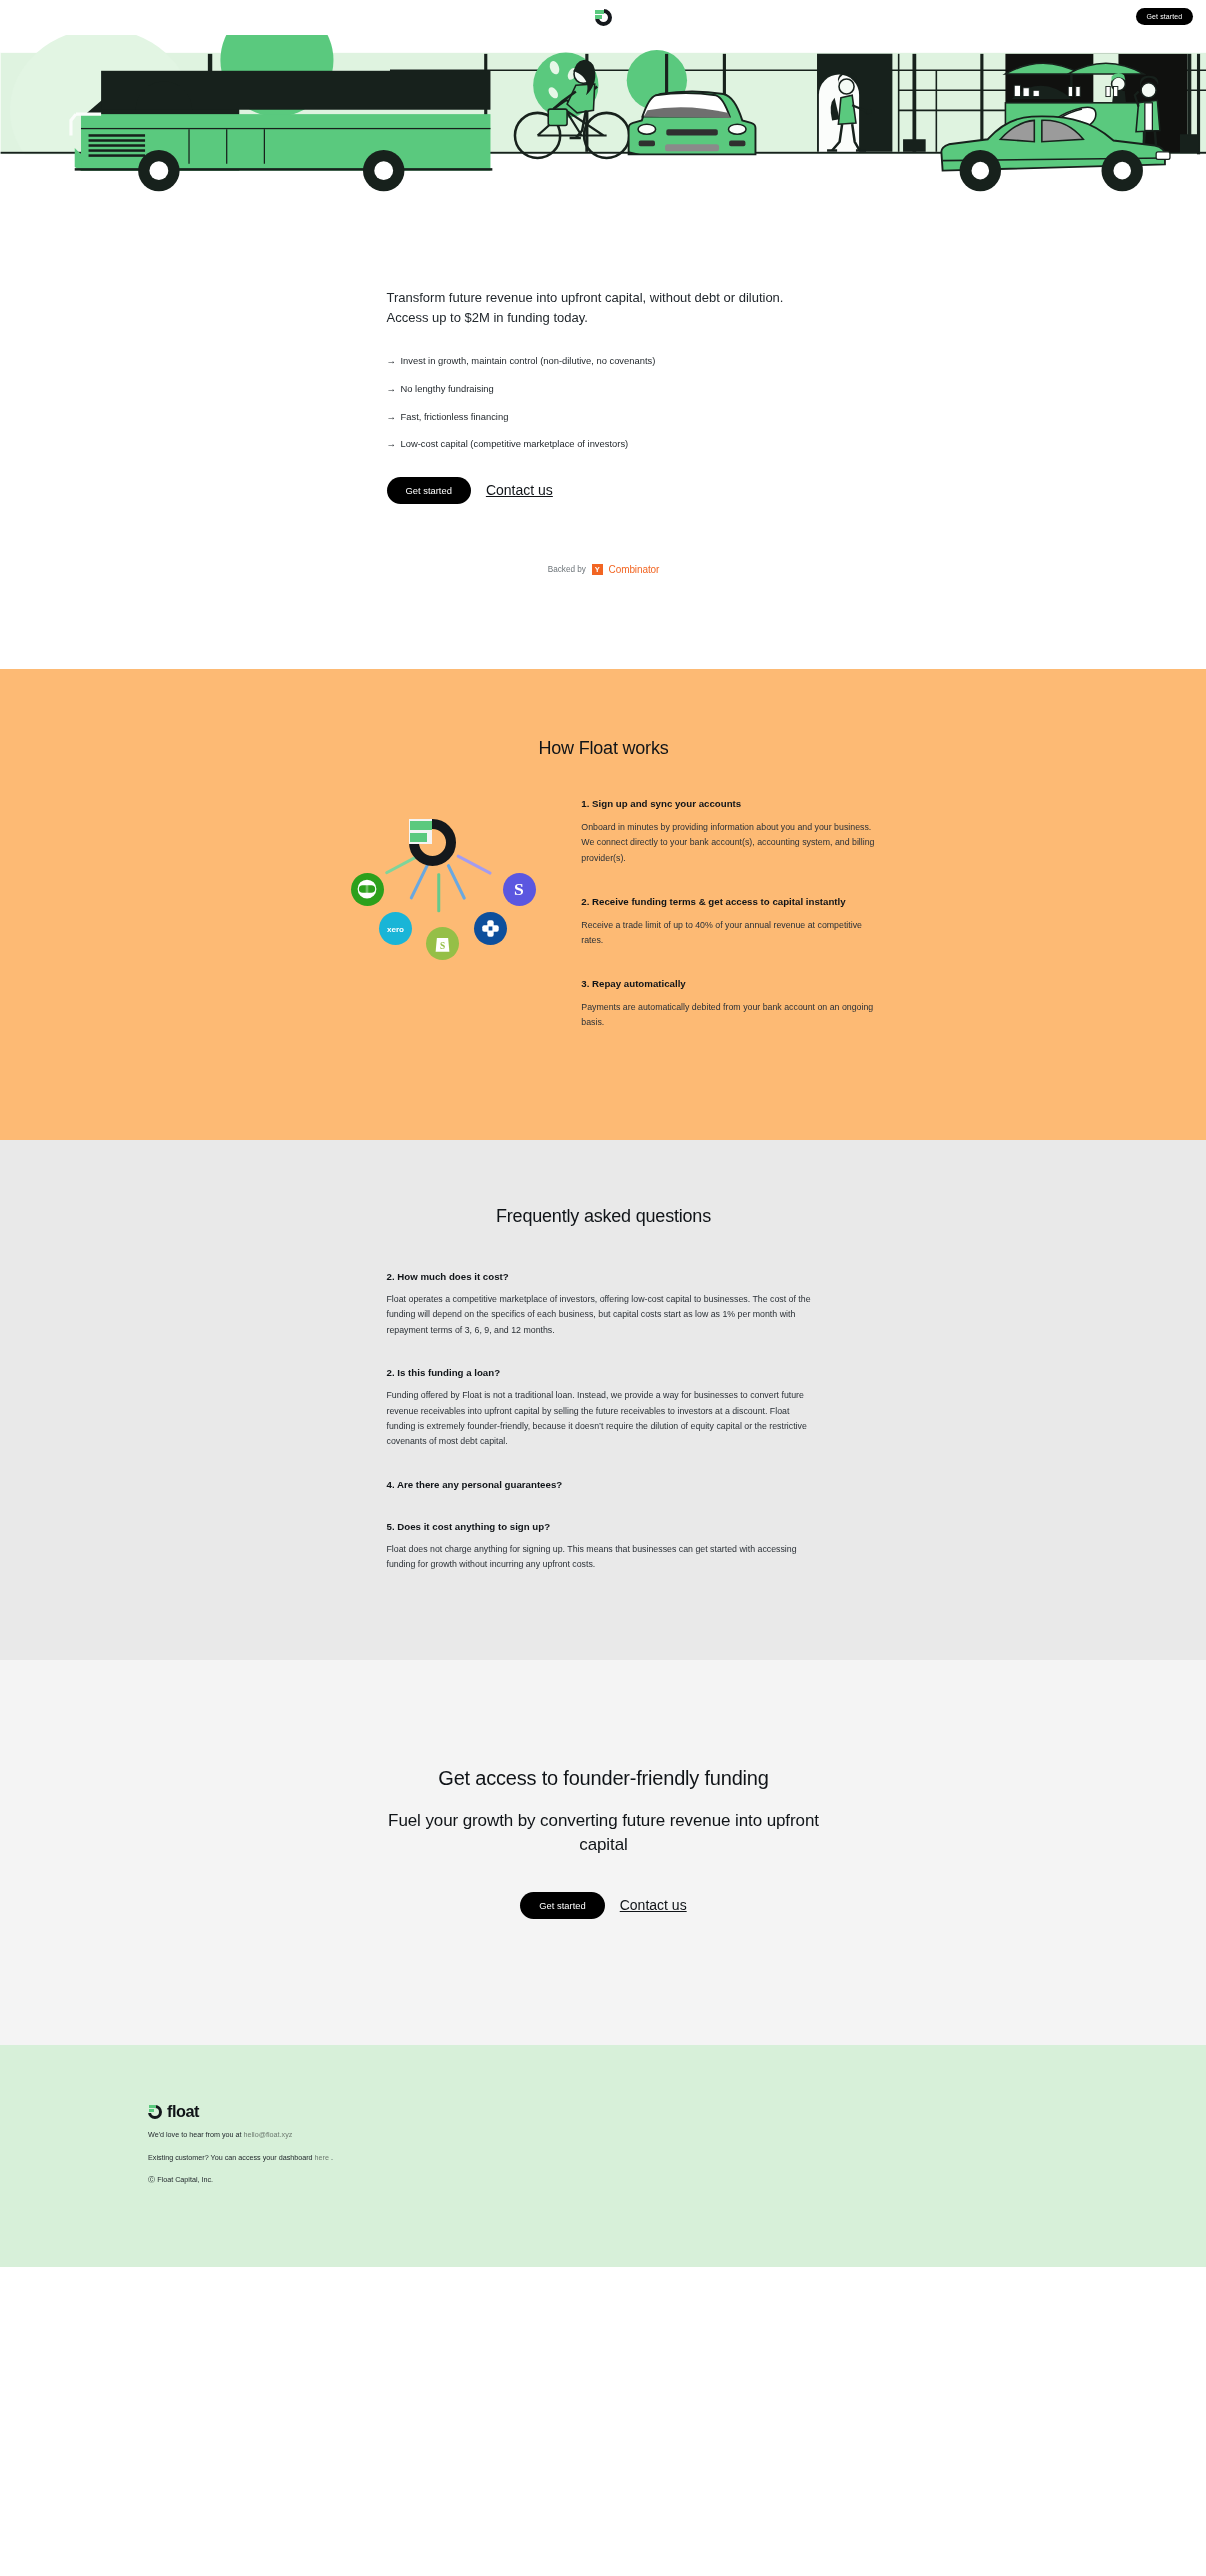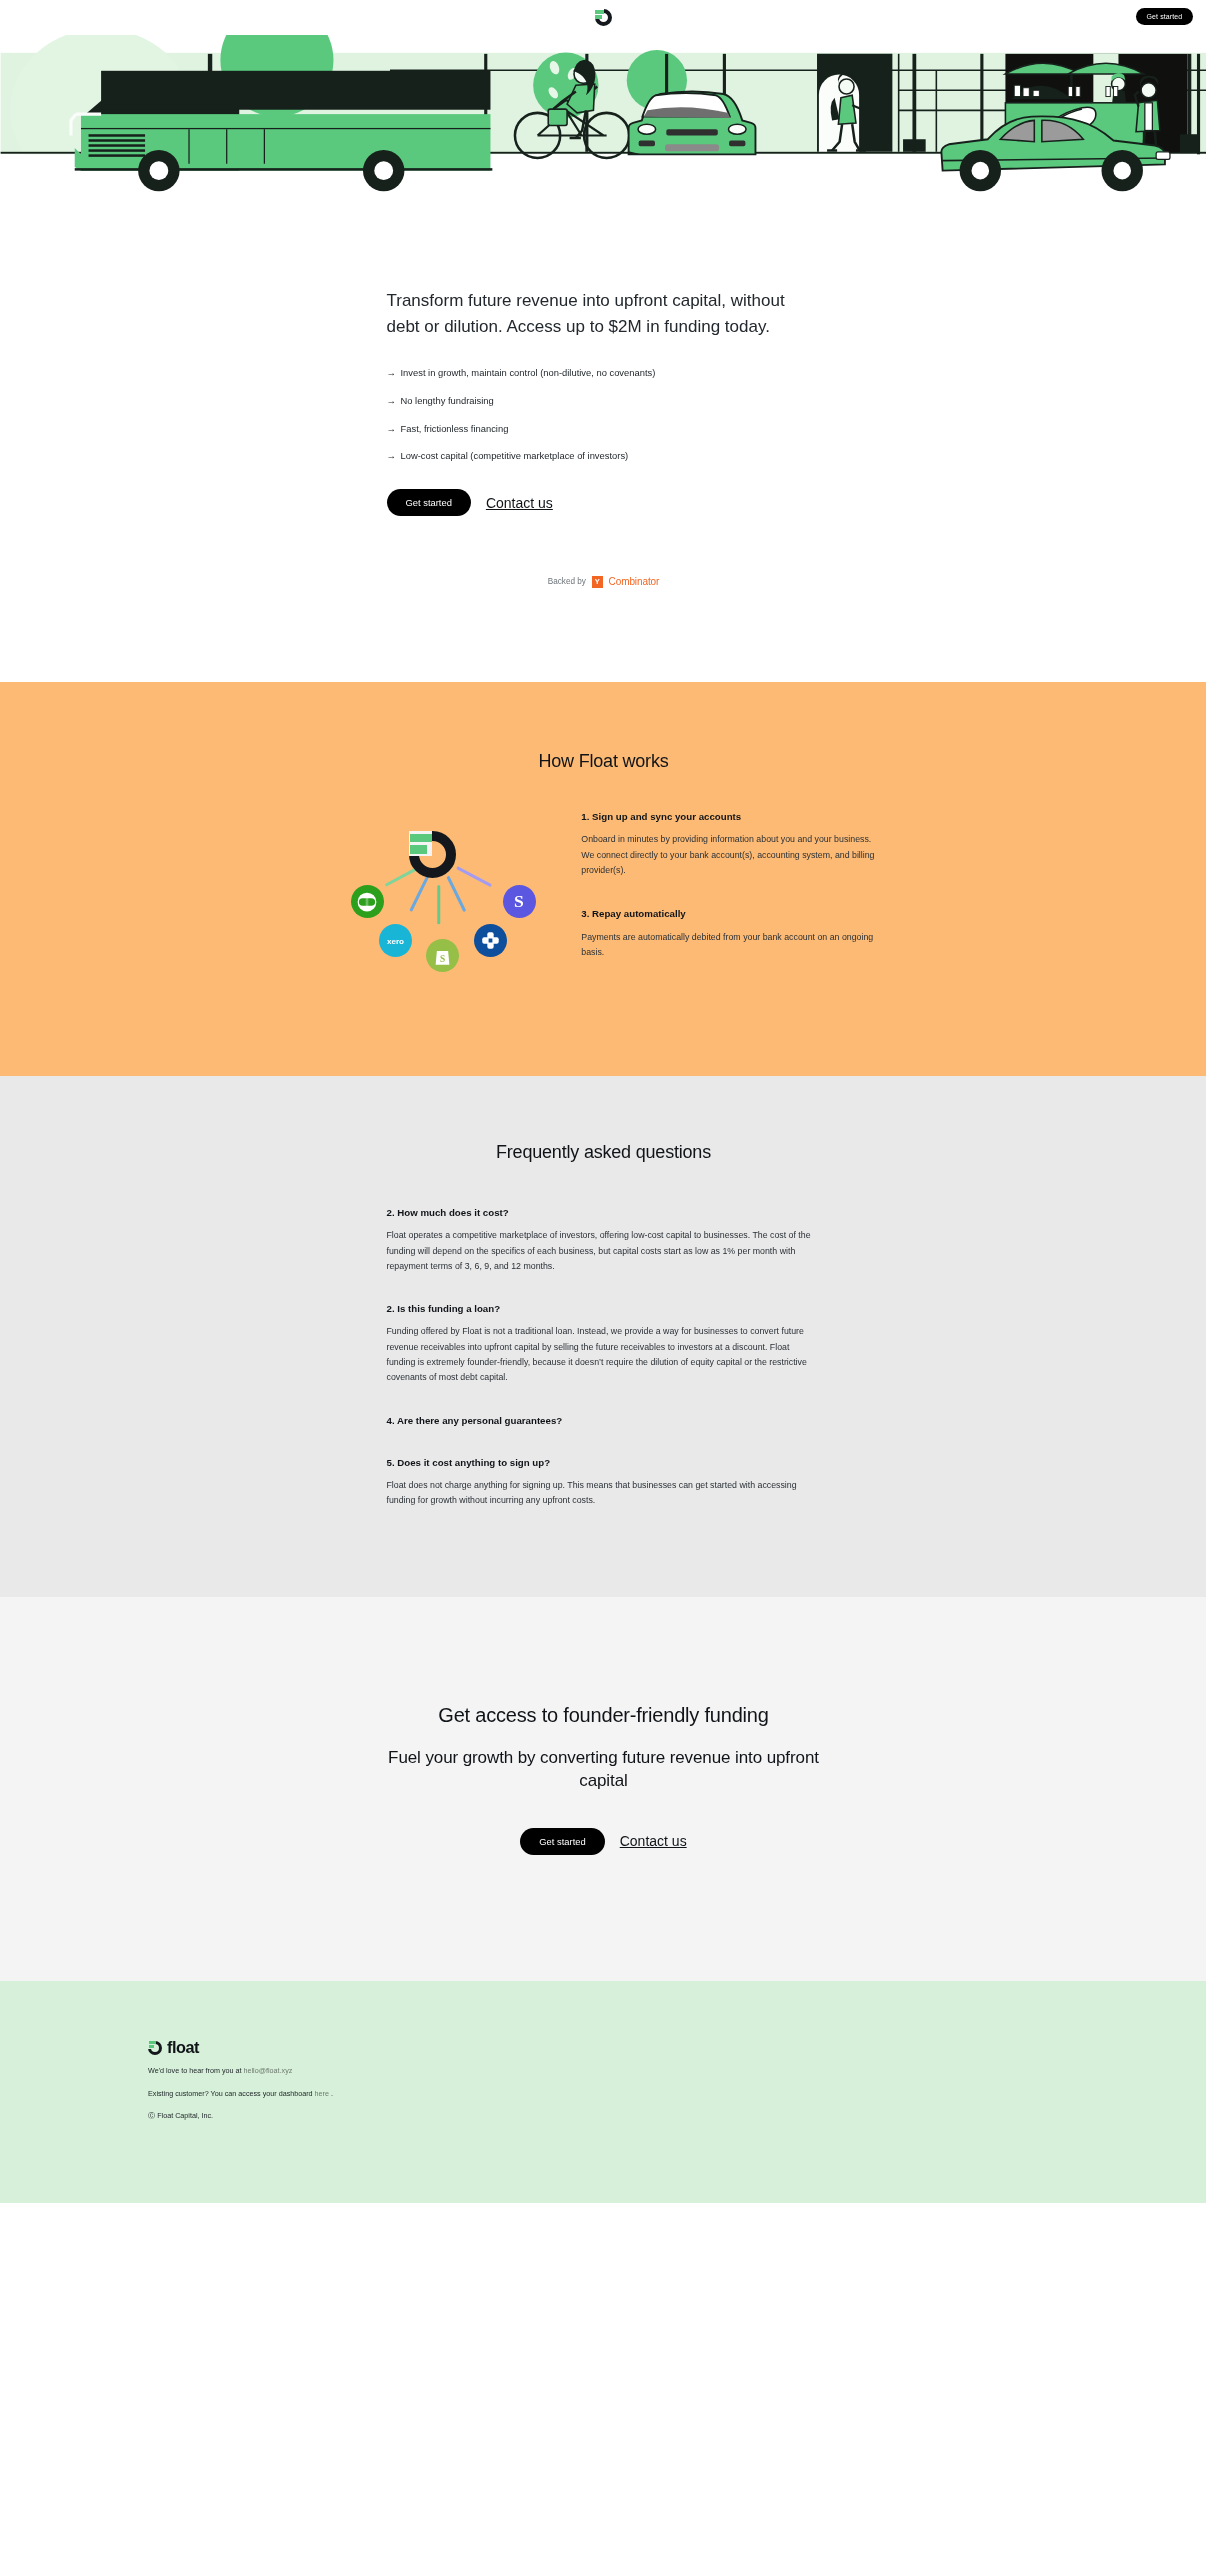--- a/index.html
+++ b/index.html
@@ -72,21 +72,21 @@
   h1.hero-title {
     font-size: 28px;
     line-height: 1.18;
     font-weight: 400;
     letter-spacing: -0.4px;
     color: #101418;
     max-width: 402px;
   }
   p.hero-sub {
     margin-top: 26.4px;
-    font-size: 17px;
+    font-size: 13px;
     line-height: 1.52;
     color: #22282d;
     max-width: 434px;
     font-weight: 400;
   }
   ul.hero-bullets { list-style: none; margin-top: 26.4px; }
   ul.hero-bullets li {
     display: flex;
     align-items: flex-start;
     font-size: 9.4px;
@@ -552,20 +552,24 @@
           </div>
         </div>
       </div>
 
       <div class="how-steps">
         <div class="step">
           <div class="step-title">1. Sign up and sync your accounts</div>
           <div class="step-body">Onboard in minutes by providing information about you and your business. We connect directly to your bank account(s), accounting system, and billing provider(s).</div>
         </div>
         <div class="step">
+          <div class="step-title">2. Receive funding terms &amp; get access to capital instantly</div>
+          <div class="step-body">Receive a trade limit of up to 40% of your annual revenue at competitive rates.</div>
+        </div>
+        <div class="step">
           <div class="step-title">3. Repay automatically</div>
           <div class="step-body">Payments are automatically debited from your bank account on an ongoing basis.</div>
         </div>
       </div>
     </div>
   </section>
 
   <section class="faq">
     <h2 class="section-title">Frequently asked questions</h2>
     <div class="faq-list">

